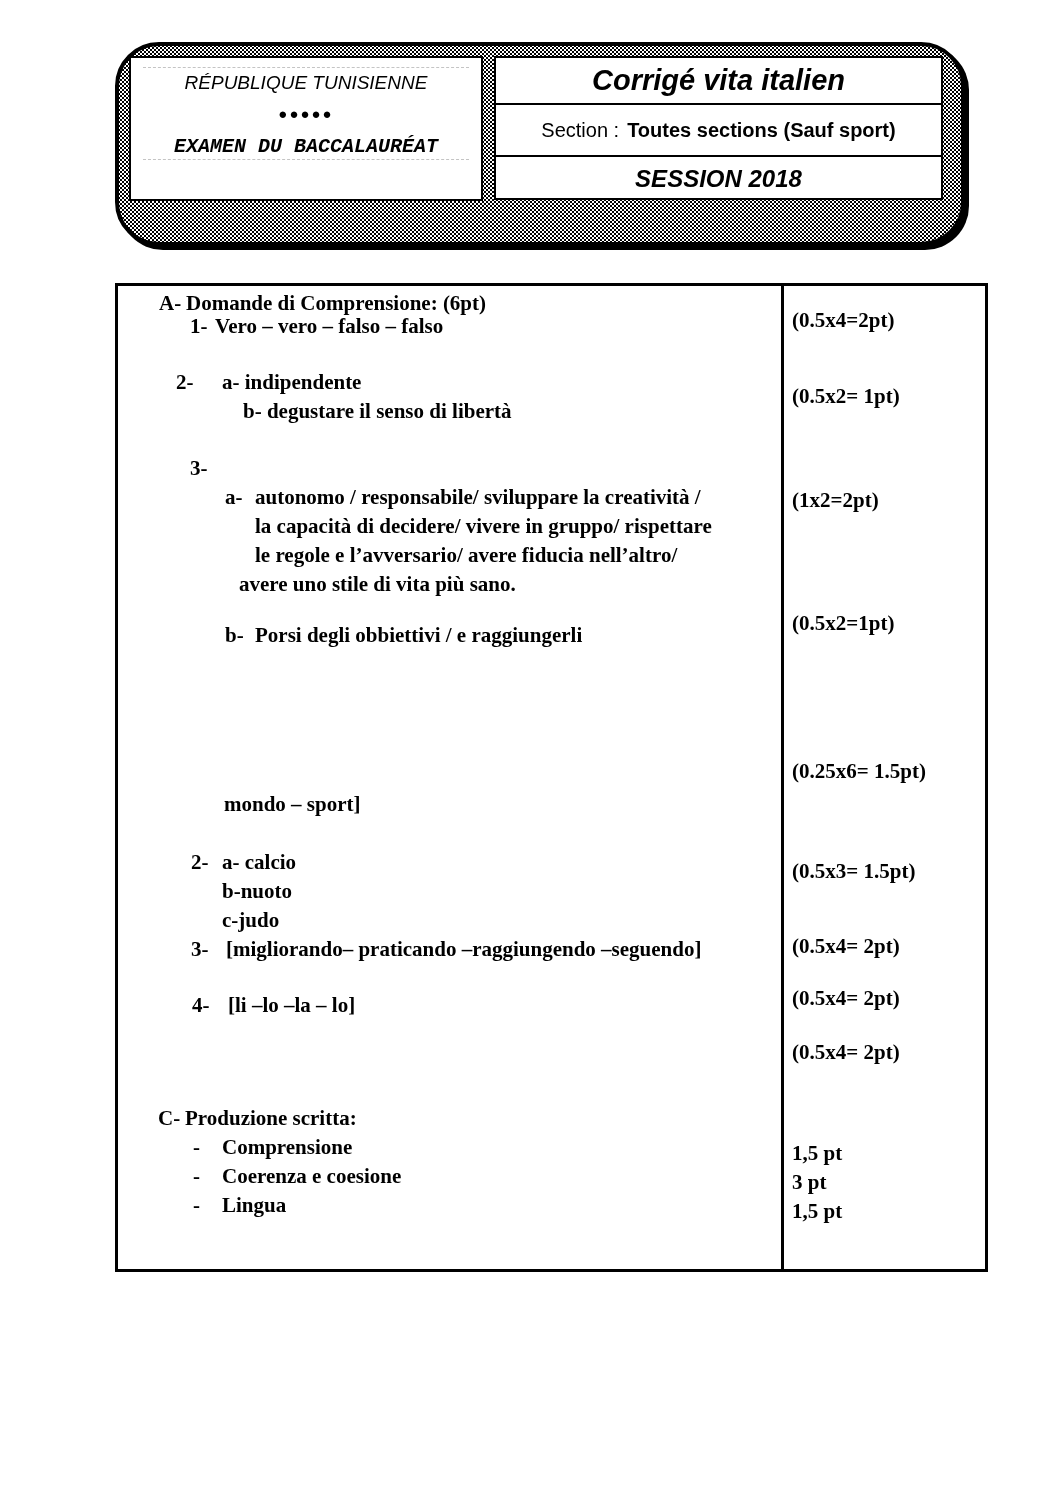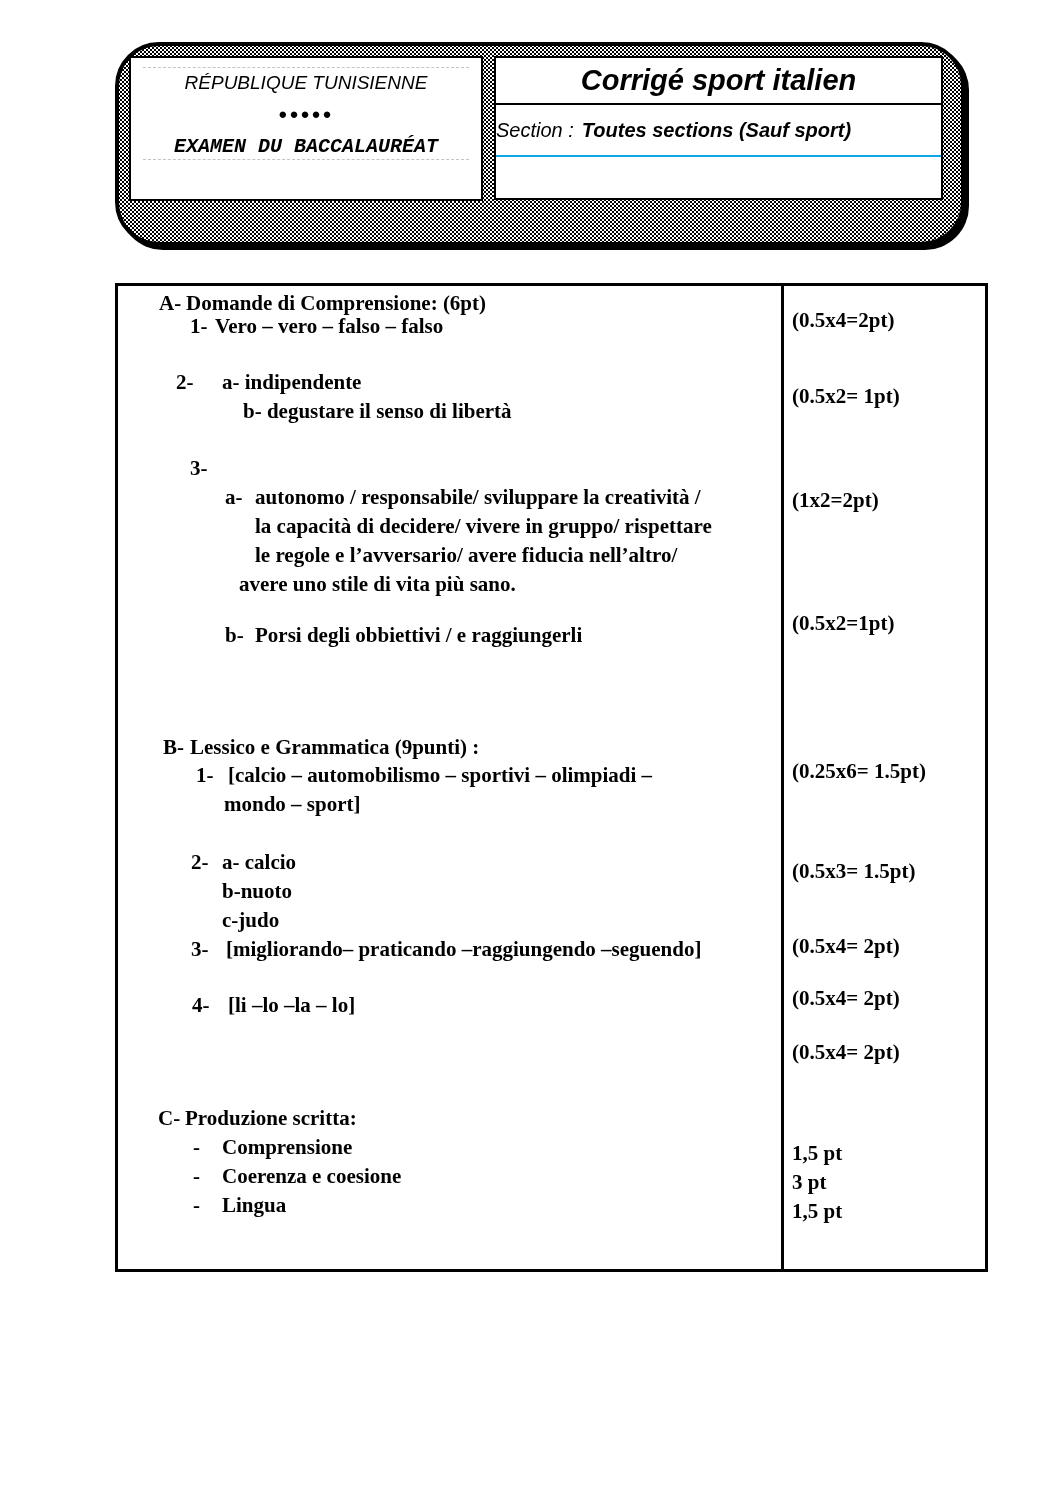--- a/index.html
+++ b/index.html
@@ -29,21 +29,21 @@
   .sep-dots{font-size:15px;letter-spacing:2px;line-height:16px;margin-top:12px;}
   .exam-title{font-style:italic;font-weight:bold;font-size:20px;margin-top:13px;font-family:Liberation Mono, monospace;}
 
   .subject-box{
     position:absolute;left:375px;top:10px;width:449px;height:144px;
     background:#fff;border:2px solid #000;box-sizing:border-box;
     text-align:center;
   }
   .subject-title-row{height:45px;border-bottom:2px solid #000;display:flex;align-items:center;justify-content:center;}
   .subject-title{font-style:italic;font-weight:bold;font-size:29px;}
-  .section-row{height:50px;border-bottom:2px solid #0ea5e9;display:flex;align-items:center;font-size:20px;font-style:italic;}
+  .section-row{height:50px;border-bottom:2px solid #000000;display:flex;align-items:center;justify-content:center;font-size:20px;}
   .section-label{margin-right:8px;}
   .section-value{font-weight:bold;}
   .session-row{height:43px;display:flex;align-items:center;justify-content:center;}
   .session-title{font-style:italic;font-weight:bold;font-size:24px;}
 
   
   .anskey{
     position:absolute;left:115px;top:283px;width:867px;height:983px;
     border:3px solid #000;box-sizing:content-box;background:#fff;
   }
@@ -64,25 +64,28 @@
   <div class="ministry-box">
     <div class="guide" style="top:9px"></div>
     <div class="ministry-line first">RÉPUBLIQUE TUNISIENNE</div>
     <div class="sep-dots">●●●●●</div>
     <div class="guide" style="top:101px"></div>
     <div class="exam-title">EXAMEN DU BACCALAURÉAT</div>
   </div>
 
   <div class="subject-box">
     <div class="subject-title-row">
-      <span class="subject-title">Corrigé sport italien</span>
+      <span class="subject-title">Corrigé vita italien</span>
     </div>
     <div class="section-row">
       <span class="section-label">Section :</span>
       <span class="section-value">Toutes sections (Sauf sport)</span>
+    </div>
+    <div class="session-row">
+      <span class="session-title">SESSION 2018</span>
     </div>
   </div>
 
 </div>
 
 <div class="anskey">
   <div class="col-divider"></div>
 
   <div class="ans-line bold" style="top:3px;left:41px"><span class="marker" style="width:27px">A-</span><span>Domande di Comprensione: (6pt)</span></div>
 
@@ -91,22 +94,20 @@
   <div class="ans-line" style="top:82px;left:58px"><span class="marker" style="width:46px">2-</span><span>a- indipendente</span></div>
   <div class="ans-line" style="top:111px;left:125px"><span>b- degustare il senso di libertà</span></div>
 
   <div class="ans-line" style="top:168px;left:72px"><span class="marker">3-</span></div>
   <div class="ans-line" style="top:197px;left:107px"><span class="marker" style="width:30px">a-</span><span>autonomo / responsabile/ sviluppare la creatività /</span></div>
   <div class="ans-line" style="top:226px;left:137px"><span>la capacità di decidere/ vivere in gruppo/ rispettare</span></div>
   <div class="ans-line" style="top:255px;left:137px"><span>le regole e l’avversario/ avere fiducia nell’altro/</span></div>
   <div class="ans-line" style="top:284px;left:121px"><span>avere uno stile di vita più sano.</span></div>
   <div class="ans-line" style="top:335px;left:107px"><span class="marker" style="width:30px">b-</span><span>Porsi degli obbiettivi / e raggiungerli</span></div>
 
-  <div class="ans-line bold" style="top:447px;left:45px"><span class="marker" style="width:27px">B-</span><span>Lessico e Grammatica (9punti) :</span></div>
-  <div class="ans-line" style="top:475px;left:78px"><span class="marker" style="width:32px">1-</span><span>[calcio – automobilismo – sportivi – olimpiadi –</span></div>
   <div class="ans-line" style="top:504px;left:106px"><span>mondo – sport]</span></div>
 
   <div class="ans-line" style="top:562px;left:73px"><span class="marker" style="width:31px">2-</span><span>a- calcio</span></div>
   <div class="ans-line" style="top:591px;left:104px"><span>b-nuoto</span></div>
   <div class="ans-line" style="top:620px;left:104px"><span>c-judo</span></div>
   <div class="ans-line" style="top:649px;left:73px"><span class="marker" style="width:35px">3-</span><span>[migliorando– praticando –raggiungendo –seguendo]</span></div>
 
   <div class="ans-line" style="top:705px;left:74px"><span class="marker" style="width:36px">4-</span><span>[li –lo –la – lo]</span></div>
 
 

